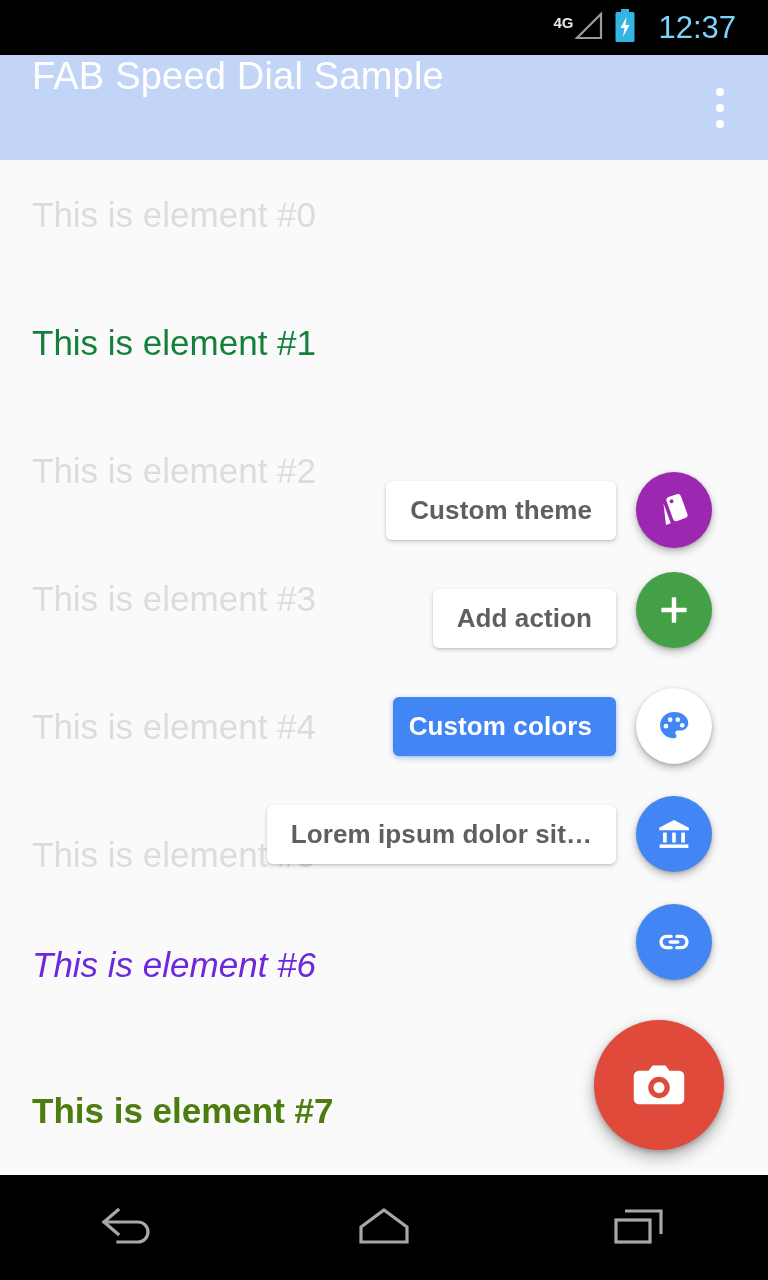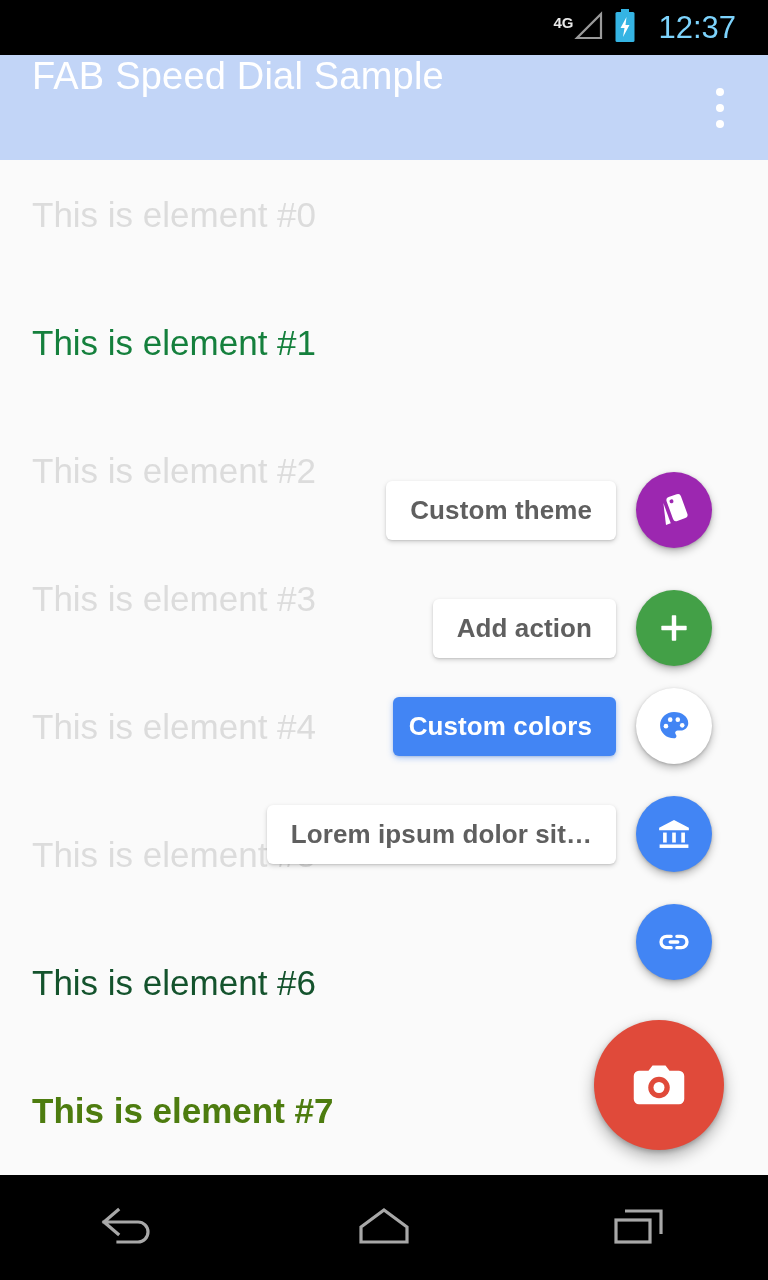--- a/index.html
+++ b/index.html
@@ -131,42 +131,42 @@
       </div>
       <div class="list-item" style="top: 414px; color: rgb(220, 220, 220);">
         <span>This is element #3</span>
       </div>
       <div class="list-item" style="top: 542px; color: rgb(220, 220, 220);">
         <span>This is element #4</span>
       </div>
       <div class="list-item" style="top: 670px; color: rgb(220, 220, 220);">
         <span>This is element #5</span>
       </div>
-      <div class="list-item" style="top: 798px; color: #14532d;">
+      <div class="list-item" style="top: 780px; color: #6d28d9; font-style: italic;">
         <span>This is element #6</span>
       </div>
       <div class="list-item" style="top: 926px; color: #4d7c0f; font-weight: bold;">
         <span>This is element #7</span>
       </div>
     </div>
 
   <div id="speed-dial">
       <div class="sd-row" style="top: 302px; padding-left: 12px;">
         <div class="sd-label light">Custom theme</div>
         <div class="sd-mini" style="background: rgb(156, 39, 176);">
           <span style="line-height: 0;"><svg width="38" height="38" viewBox="0 0 24 24" fill="#ffffff">
               <g transform="rotate(-20 12 12)">
                 <rect x="9.5" y="3.2" width="9.6" height="16" rx="2.1"></rect>
                 <path d="M7.2 5.6 L7.2 19.2 L4.0 19.2 Z"></path>
                 <circle cx="12.4" cy="6.3" r="1.25" fill="#9c27b0"></circle>
               </g>
             </svg></span>
         </div>
       </div>
-      <div class="sd-row" style="top: 420px;">
+      <div class="sd-row" style="top: 392px; align-items: flex-end;">
         <div class="sd-label light">Add action</div>
         <div class="sd-mini" style="background: rgb(67, 160, 71);">
           <span style="line-height: 0;"><svg width="38" height="38" viewBox="0 0 24 24" fill="#ffffff">
               <rect x="10.6" y="4" width="2.8" height="16" rx="0.4"></rect>
               <rect x="4" y="10.6" width="16" height="2.8" rx="0.4"></rect>
             </svg></span>
         </div>
       </div>
       <div class="sd-row" style="top: 518px;">
         <div class="sd-label accent">Custom colors</div>

